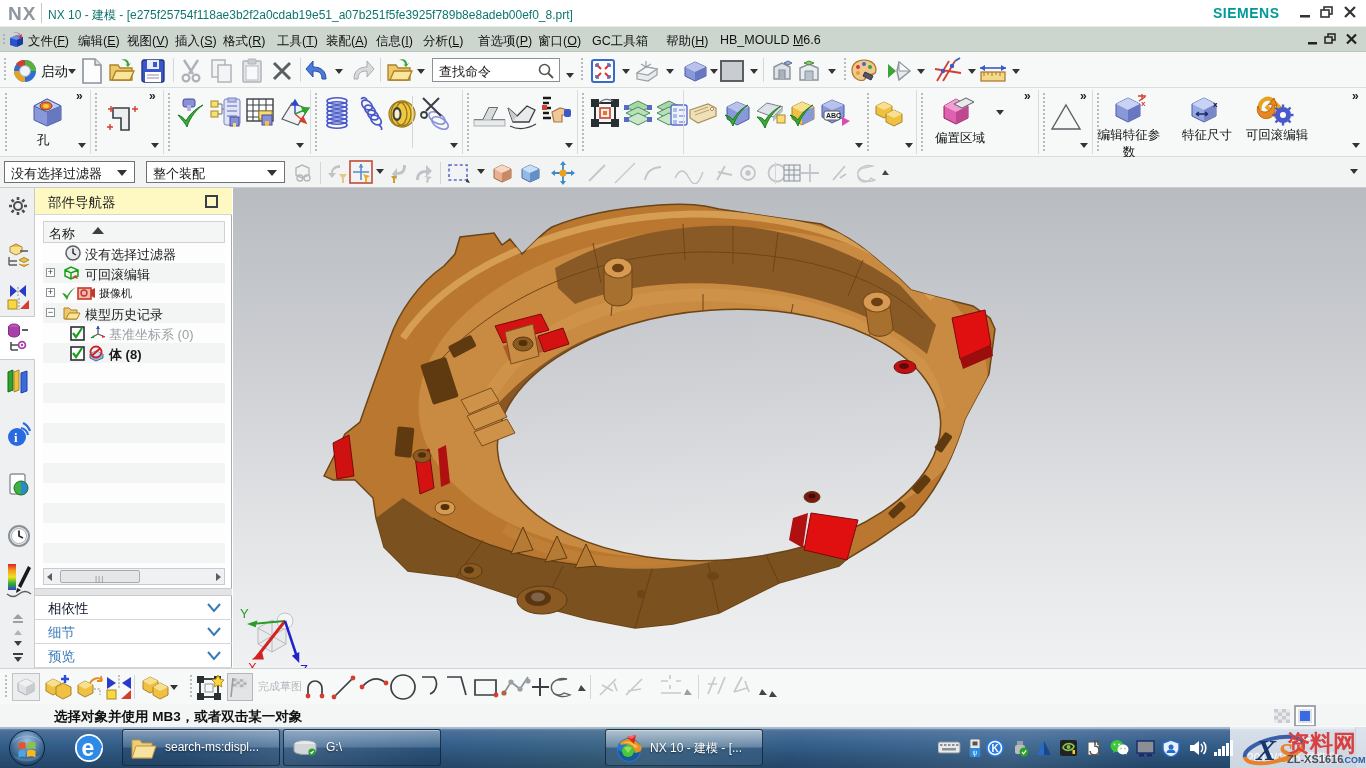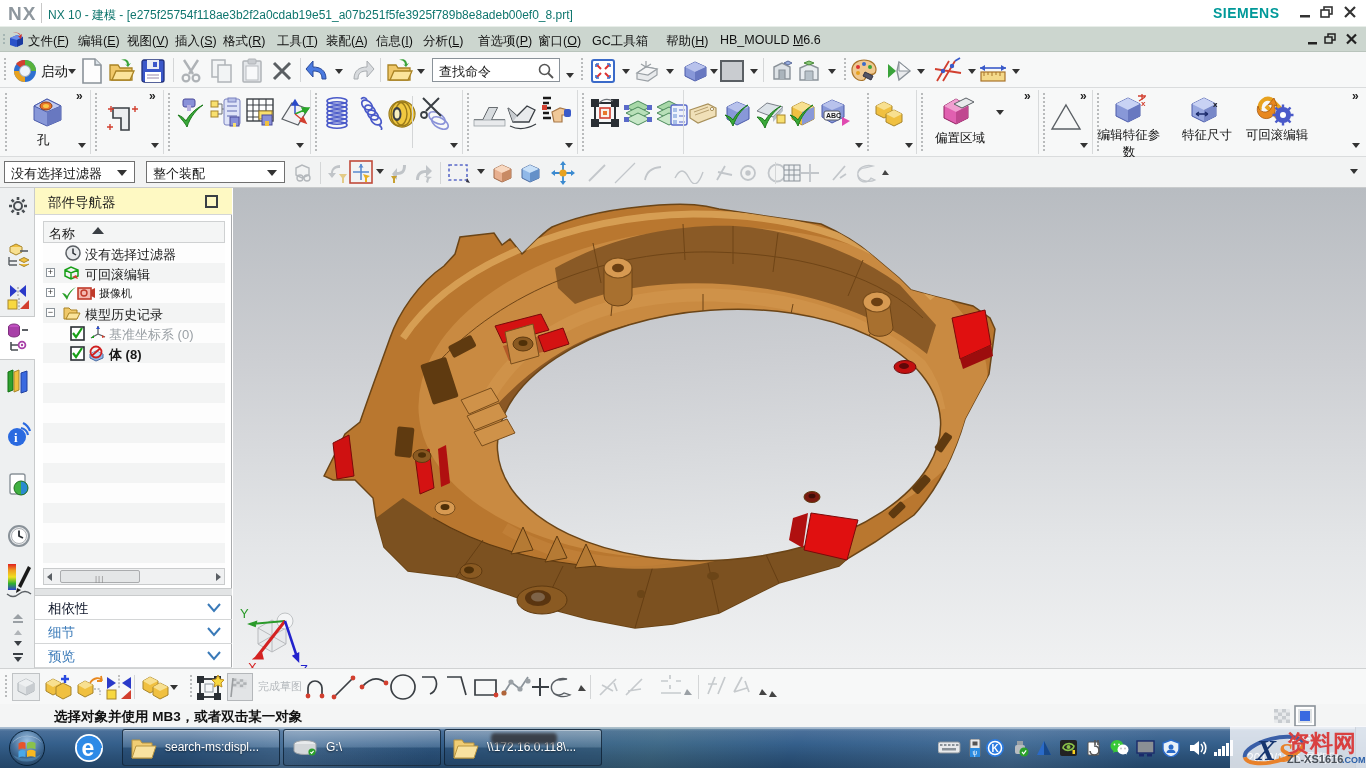--- a/index.html
+++ b/index.html
@@ -1007,27 +1007,32 @@
       </div>
     <div class="tbtn" style="left:283px;width:158px">
         <svg class="abs" style="left:8px;top:9px" width="26" height="18" viewBox="0 0 26 18">
           <ellipse cx="13" cy="5" rx="11" ry="3.5" fill="#e8eaec" stroke="#9aa0a5"></ellipse>
           <path d="M2 5 v7 a11 3.5 0 0 0 22 0 V5" fill="#d4d7da" stroke="#9aa0a5"></path>
           <circle cx="20" cy="13" r="3.6" fill="#2aa02a"></circle>
           <path d="M18.4 13 l1.2 1.4 2 -2.6" stroke="#fff" stroke-width="1.1" fill="none"></path>
         </svg>
         <span class="tl" style="left:42px">G:\</span>
       </div>
-    <div class="tbtn" style="left:444px;width:158px">
-        <svg class="abs" style="left:8px;top:7px" width="26" height="22" viewBox="0 0 26 22">
-          <path d="M1 21 L1 3 L9 3 L11 6 L21 6 L21 21 Z" fill="#f0cd74" stroke="#b89540"></path>
-          <path d="M1 21 L5 9 L25 9 L21 21 Z" fill="#f8e2a0" stroke="#b89540"></path>
+    <div class="tbtn" style="left:605px;width:158px;background:linear-gradient(180deg,rgba(255,255,255,0.55) 0%,rgba(255,255,255,0.25) 48%,rgba(60,95,135,0.25) 52%,rgba(80,120,160,0.3) 100%)">
+      <svg class="abs" style="left:8px;top:4px" width="30" height="30" viewBox="0 0 30 30">
+          <circle cx="15" cy="16" r="12" fill="#2878c8"></circle>
+          <path d="M4 16 a11 11 0 0 0 22 0 a14 8 0 0 1 -22 0" fill="#1a5898"></path>
+          <path d="M6 9 a12 12 0 0 1 18 0 l3 3 a4 4 0 0 1 -2 6 l-4 1 a10 10 0 0 0 -14 -8 z" fill="#e8921f"></path>
+          <path d="M8 10 a10 10 0 0 1 14 1 l2 2 -3 1 a10 10 0 0 0 -13 -4 z" fill="#f8c050"></path>
+          <path d="M13 3 L22 1 L20 10 Z" fill="#d22"></path>
+          <path d="M13 3 L22 1 L18 5 Z" fill="#f66"></path>
+          <circle cx="14" cy="17" r="6" fill="#48c838"></circle>
+          <path d="M10 14 a6 6 0 0 1 8 0 l-4 5 z" fill="#88e060"></path>
         </svg>
-        <span class="tl" style="left:42px">\\172.16.0.118\...</span>
-      <div class="abs" style="left:46px;top:3px;width:66px;height:11px;background:rgba(45,45,50,0.8);border-radius:4px;filter:blur(1.5px)"></div>
+      <span class="tl" style="left:44px">NX 10 - 建模 - [...</span>
     </div>
     <svg class="abs" style="left:938px;top:12px" width="330" height="18" viewBox="0 0 330 18">
       <g transform="translate(0,0)">
           <rect x="0" y="3" width="22" height="11" rx="2" fill="#e8eaec" stroke="#8a9299"></rect>
           <g fill="#8a9299">
             <rect x="2" y="5" width="2.5" height="2"></rect>
             <rect x="6" y="5" width="2.5" height="2"></rect>
             <rect x="10" y="5" width="2.5" height="2"></rect>
             <rect x="14" y="5" width="2.5" height="2"></rect>
             <rect x="18" y="5" width="2.5" height="2"></rect>

